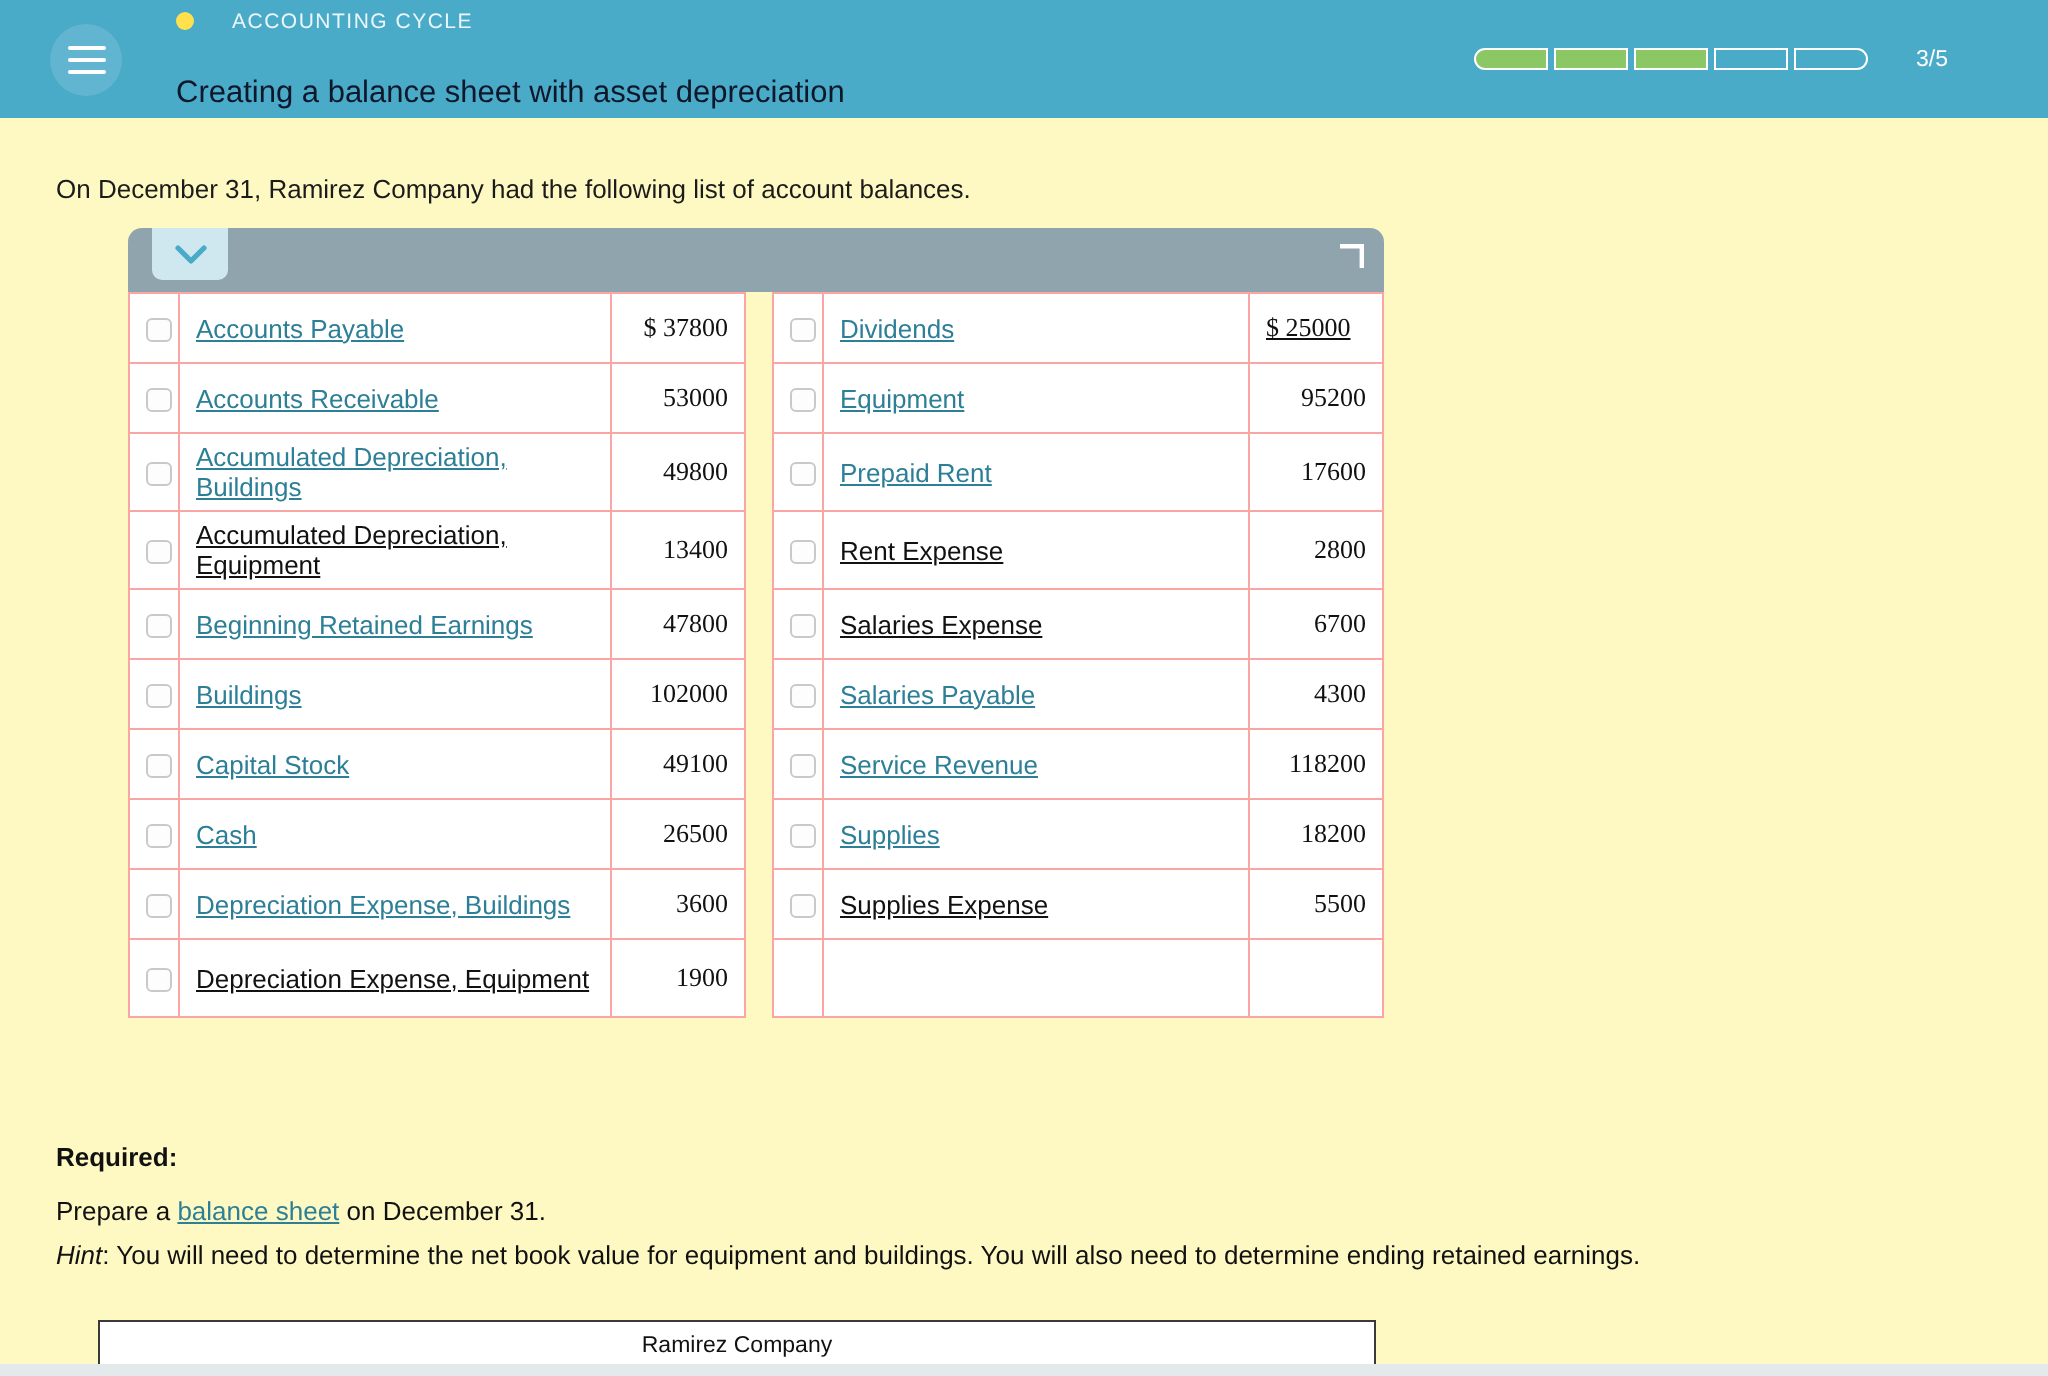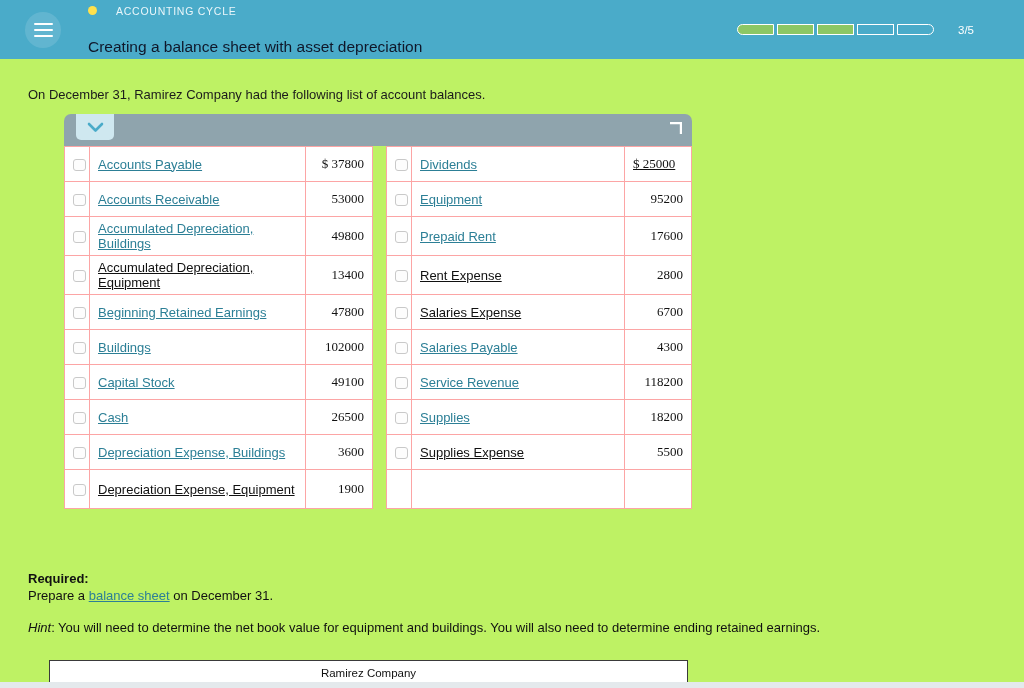--- a/index.html
+++ b/index.html
@@ -94,21 +94,21 @@
     cursor: pointer;
     z-index: 5;
   }
   .chevron-tab svg { display: block; }
 
   
   .page {
     position: relative;
     width: 1024px;
     height: 629px;
-    background: #bef264;
+    background: #fef9c3;
     padding: 12px;
   }
   .intro {
     position: absolute;
     left: 28px; top: 28px;
     font-size: 13px;
     color: #1b1b1b;
     white-space: nowrap;
   }
 
@@ -188,21 +188,21 @@
   .name-two-line { line-height: 15px; }
 
   
   .required-block {
     position: absolute;
     left: 28px; top: 512px;
     font-size: 13px;
     color: #111111;
   }
   .required-label { font-weight: bold; }
-  .required-line { margin-top: 2px; }
+  .required-line { margin-top: 12px; }
   a.inline-link {
     color: #2c7f96;
     text-decoration: underline;
     cursor: pointer;
   }
   .hint-line {
     position: absolute;
     left: 28px; top: 561px;
     font-size: 13px;
     color: #111111;

